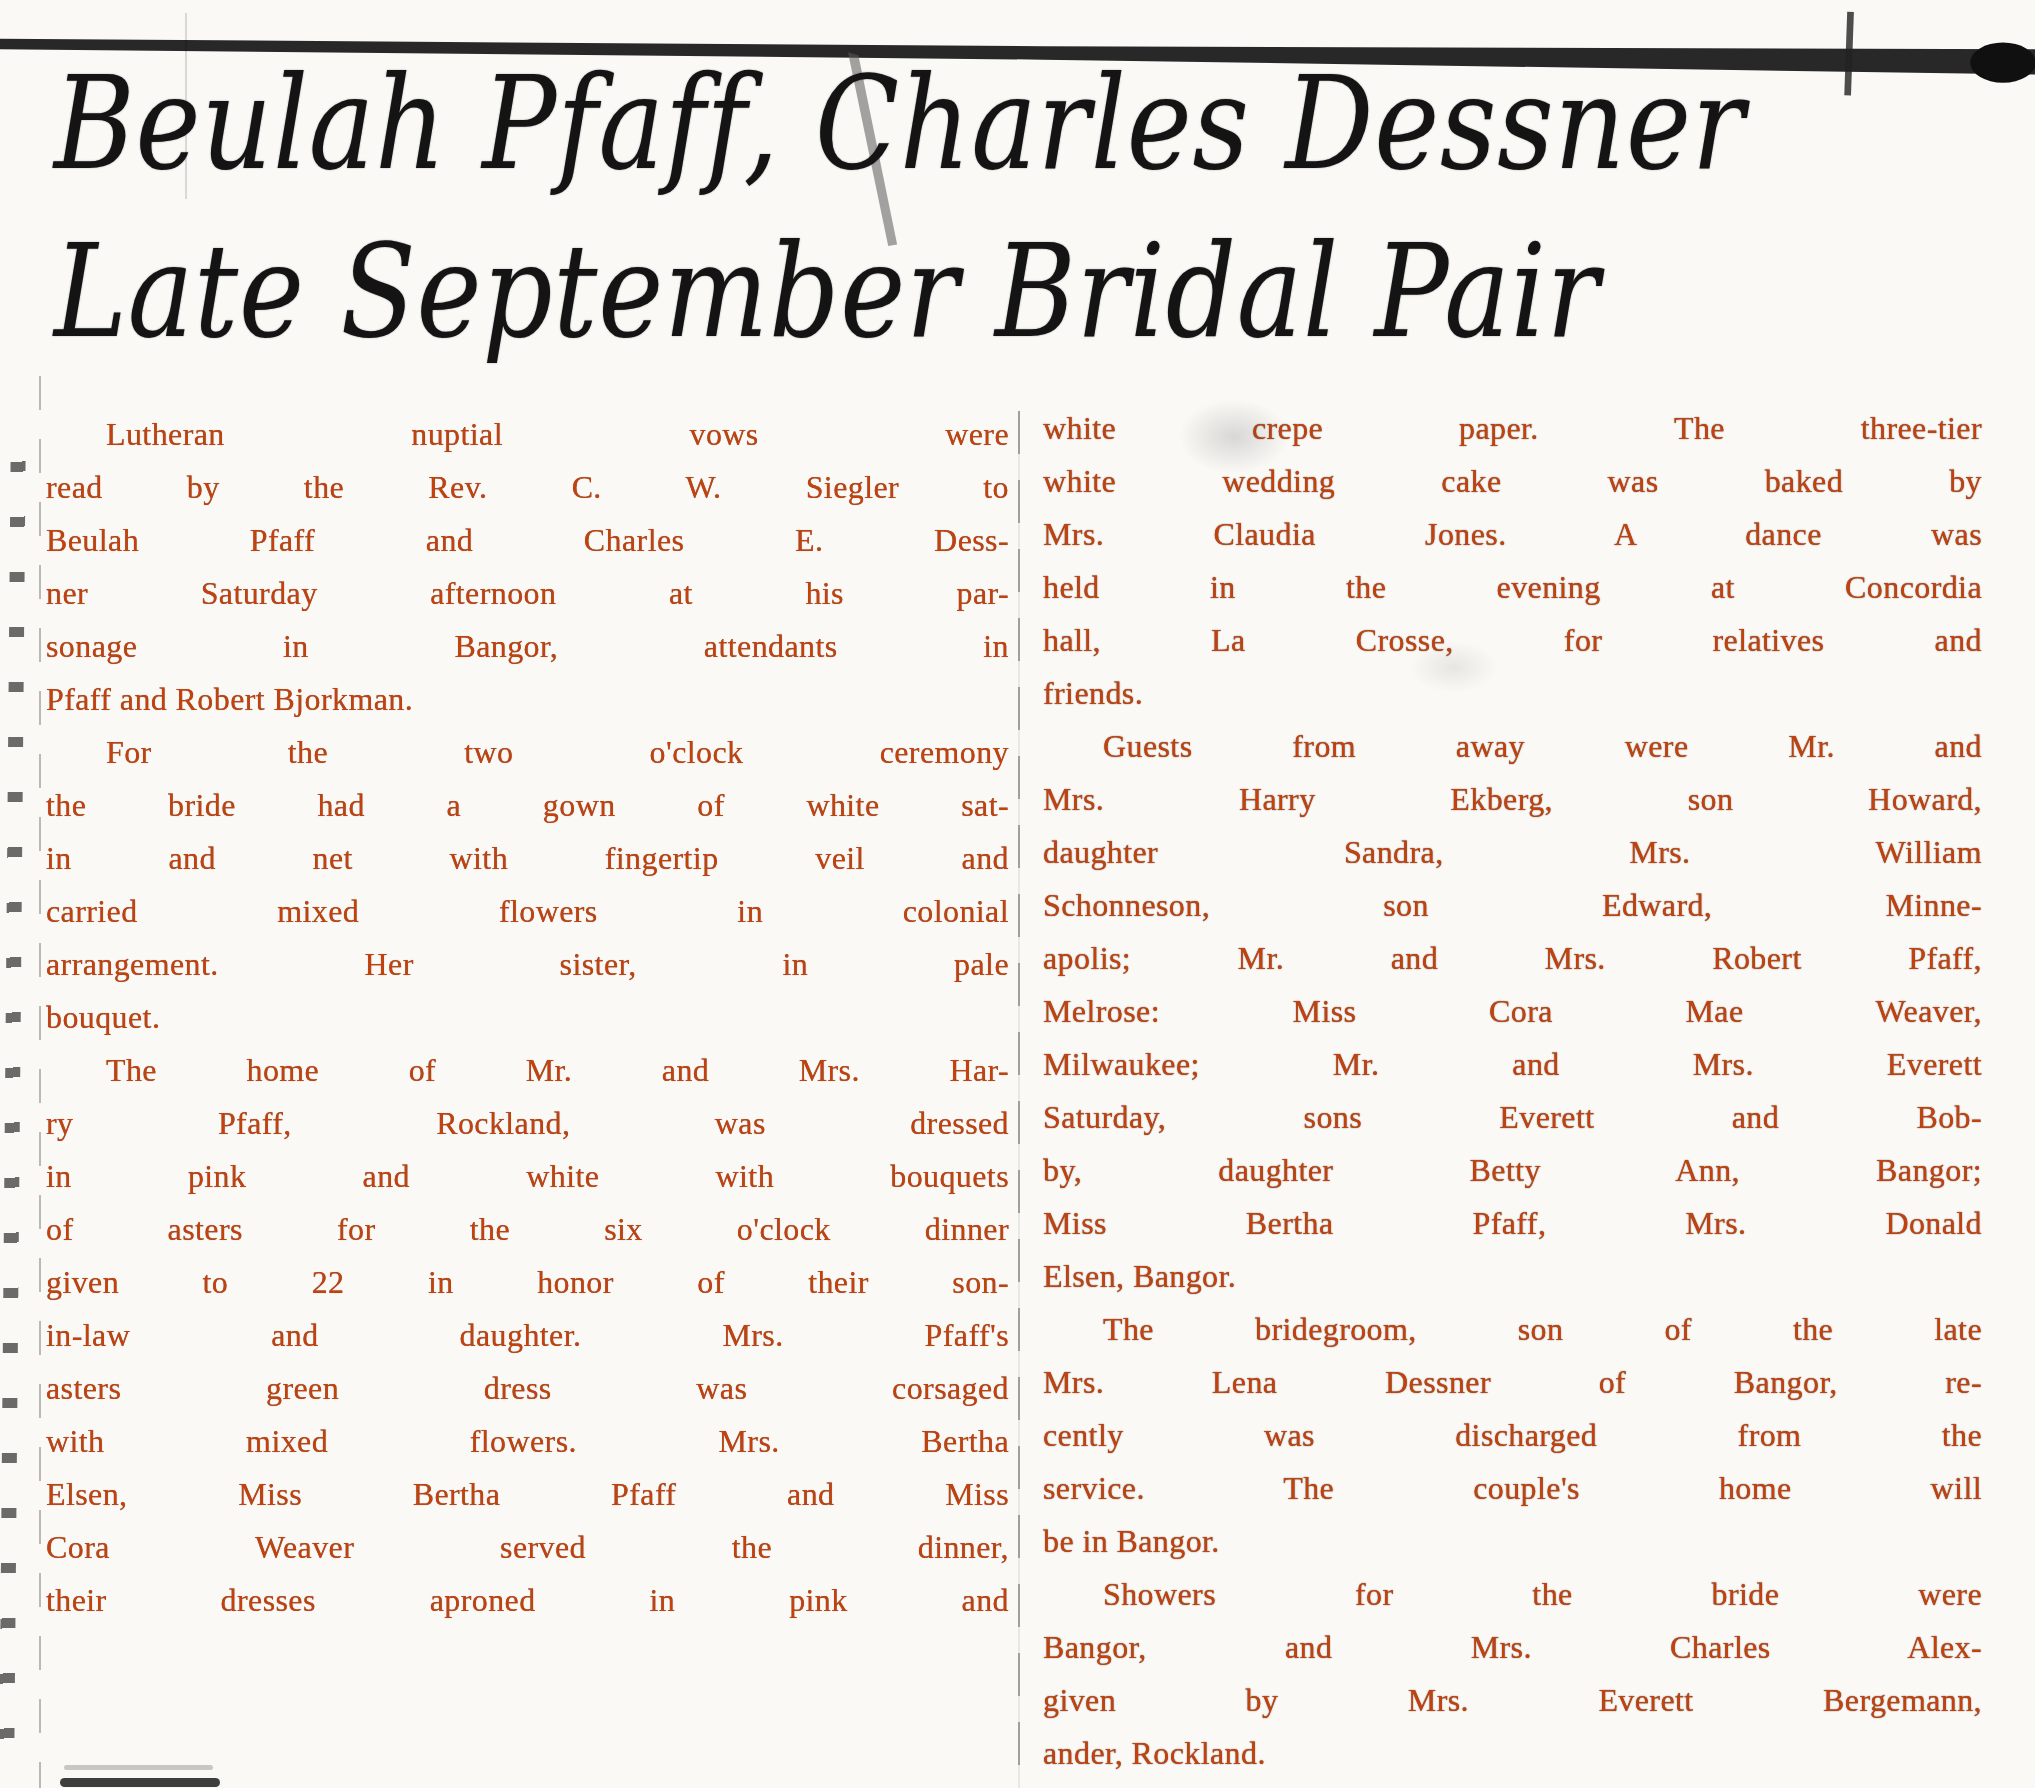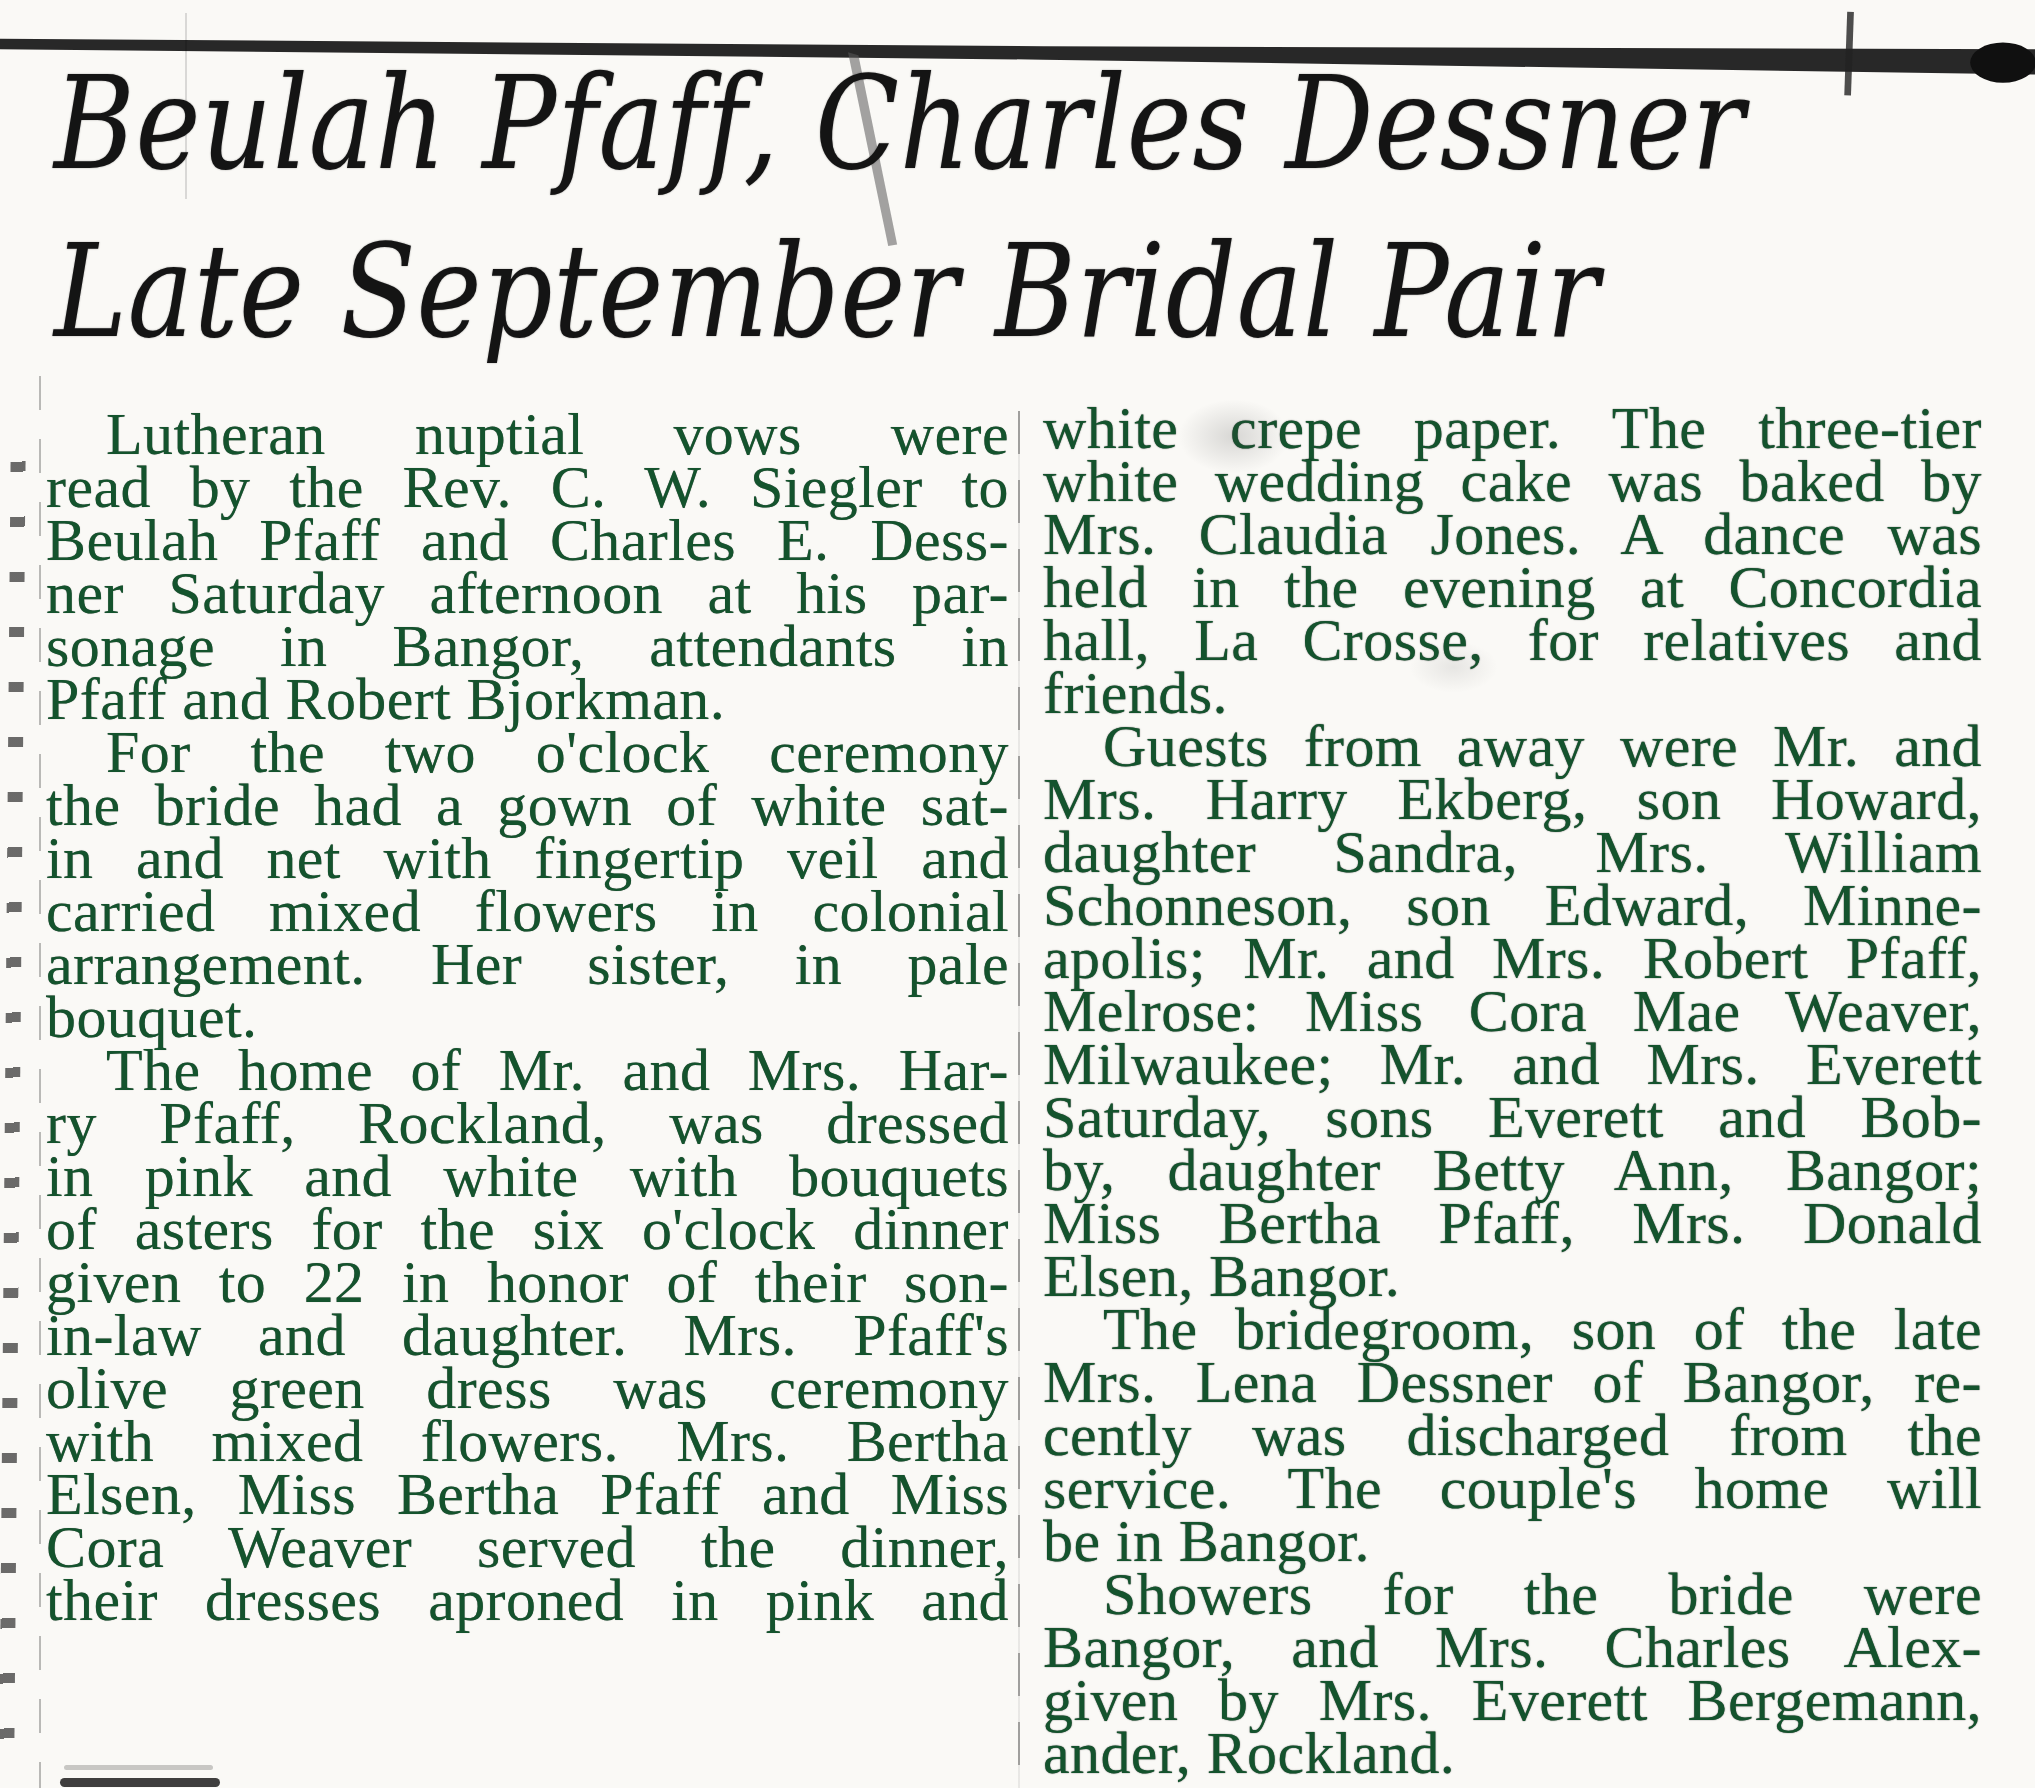--- a/index.html
+++ b/index.html
@@ -30,24 +30,24 @@
     transform: scaleY(1.18);
     transform-origin: top left;
     color: #141414;
     text-shadow: 0 0 1.5px rgba(20,20,20,0.45);
     margin: 0;
   }
 
   
   .col {
     position: absolute;
-    font-size: 60px;
+    font-size: 32px;
     line-height: 53px;
     letter-spacing: 0.4px;
-    color: #14532d;
+    color: #c2410c;
     text-shadow: 0 0 0.7px rgba(10,10,10,0.6);
   }
   .col-left  { left: 46px;   top: 408px; width: 963px; }
   .col-right { left: 1043px; top: 402px; width: 939px;
                text-shadow: 0 0 1.2px rgba(10,10,10,0.75); }
   .ln {
     height: 53px;
     text-align: justify;
     text-align-last: justify;
     white-space: normal;
@@ -150,21 +150,21 @@
     <div class="ln">in and net with fingertip veil and</div>
     <div class="ln">carried mixed flowers in colonial</div>
     <div class="ln">arrangement. Her sister, in pale</div>
     <div class="ln end">bouquet.</div>
     <div class="ln indent">The home of Mr. and Mrs. Har-</div>
     <div class="ln">ry Pfaff, Rockland, was dressed</div>
     <div class="ln">in pink and white with bouquets</div>
     <div class="ln">of asters for the six o'clock dinner</div>
     <div class="ln">given to 22 in honor of their son-</div>
     <div class="ln">in-law and daughter. Mrs. Pfaff's</div>
-    <div class="ln">olive green dress was ceremony</div>
+    <div class="ln">asters green dress was corsaged</div>
     <div class="ln">with mixed flowers. Mrs. Bertha</div>
     <div class="ln">Elsen, Miss Bertha Pfaff and Miss</div>
     <div class="ln">Cora Weaver served the dinner,</div>
     <div class="ln">their dresses aproned in pink and</div>
   </div>
 <div class="col col-right">
     <div class="ln">white crepe paper. The three-tier</div>
     <div class="ln">white wedding cake was baked by</div>
     <div class="ln">Mrs. Claudia Jones. A dance was</div>
     <div class="ln">held in the evening at Concordia</div>

